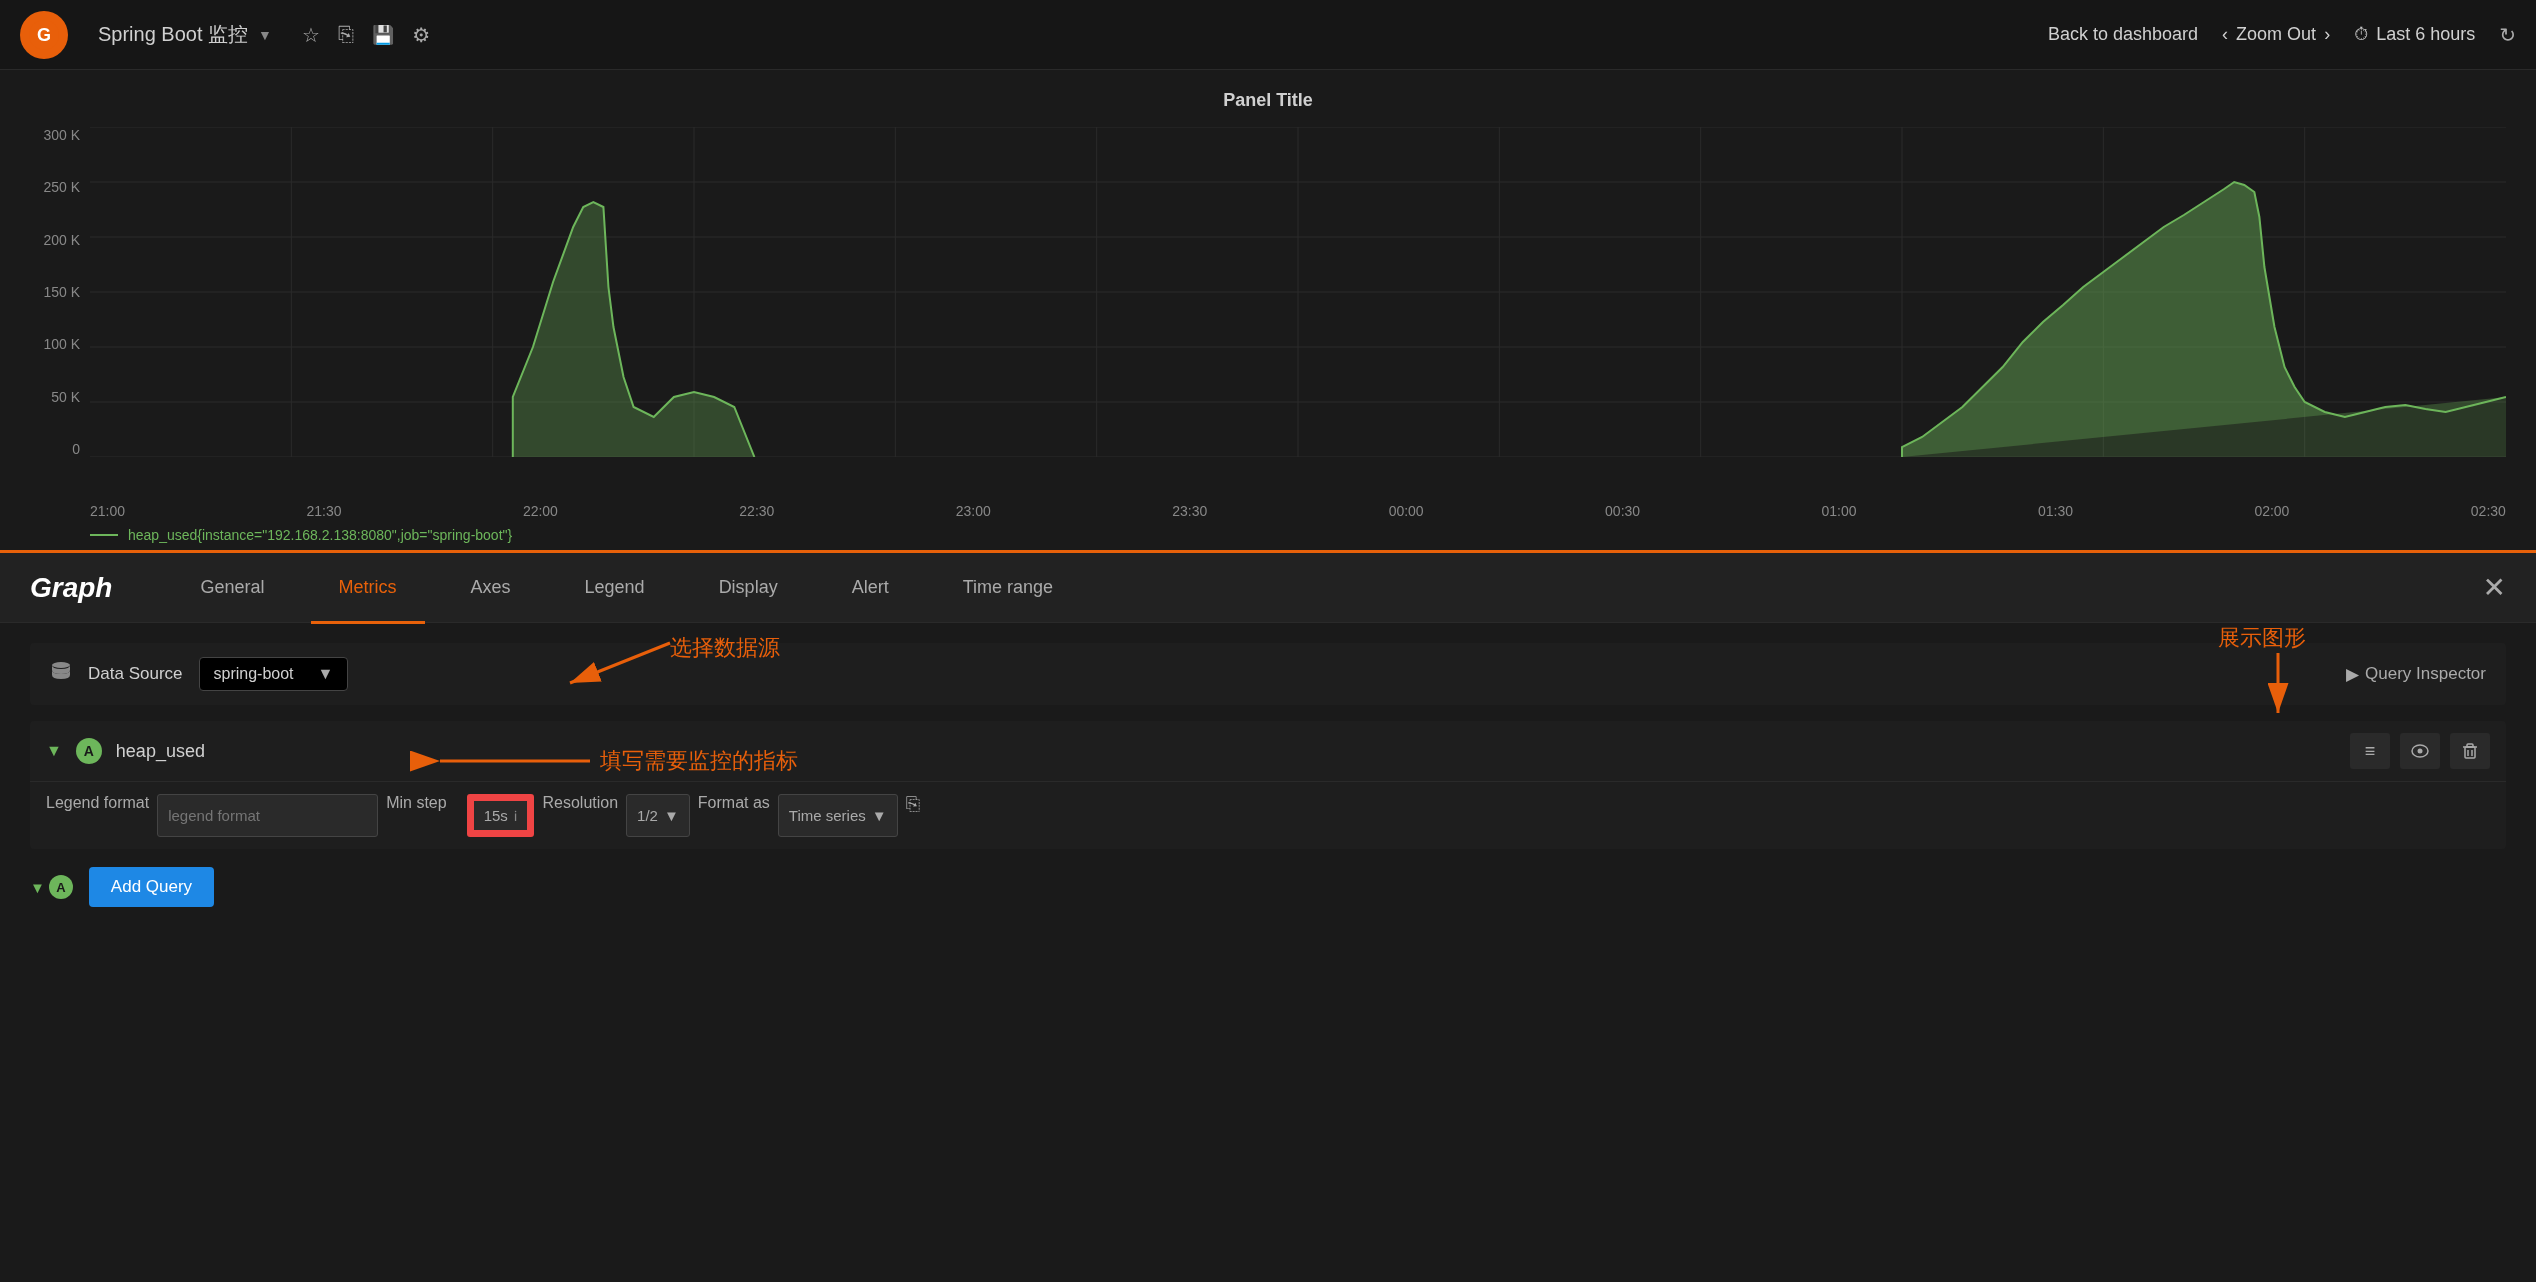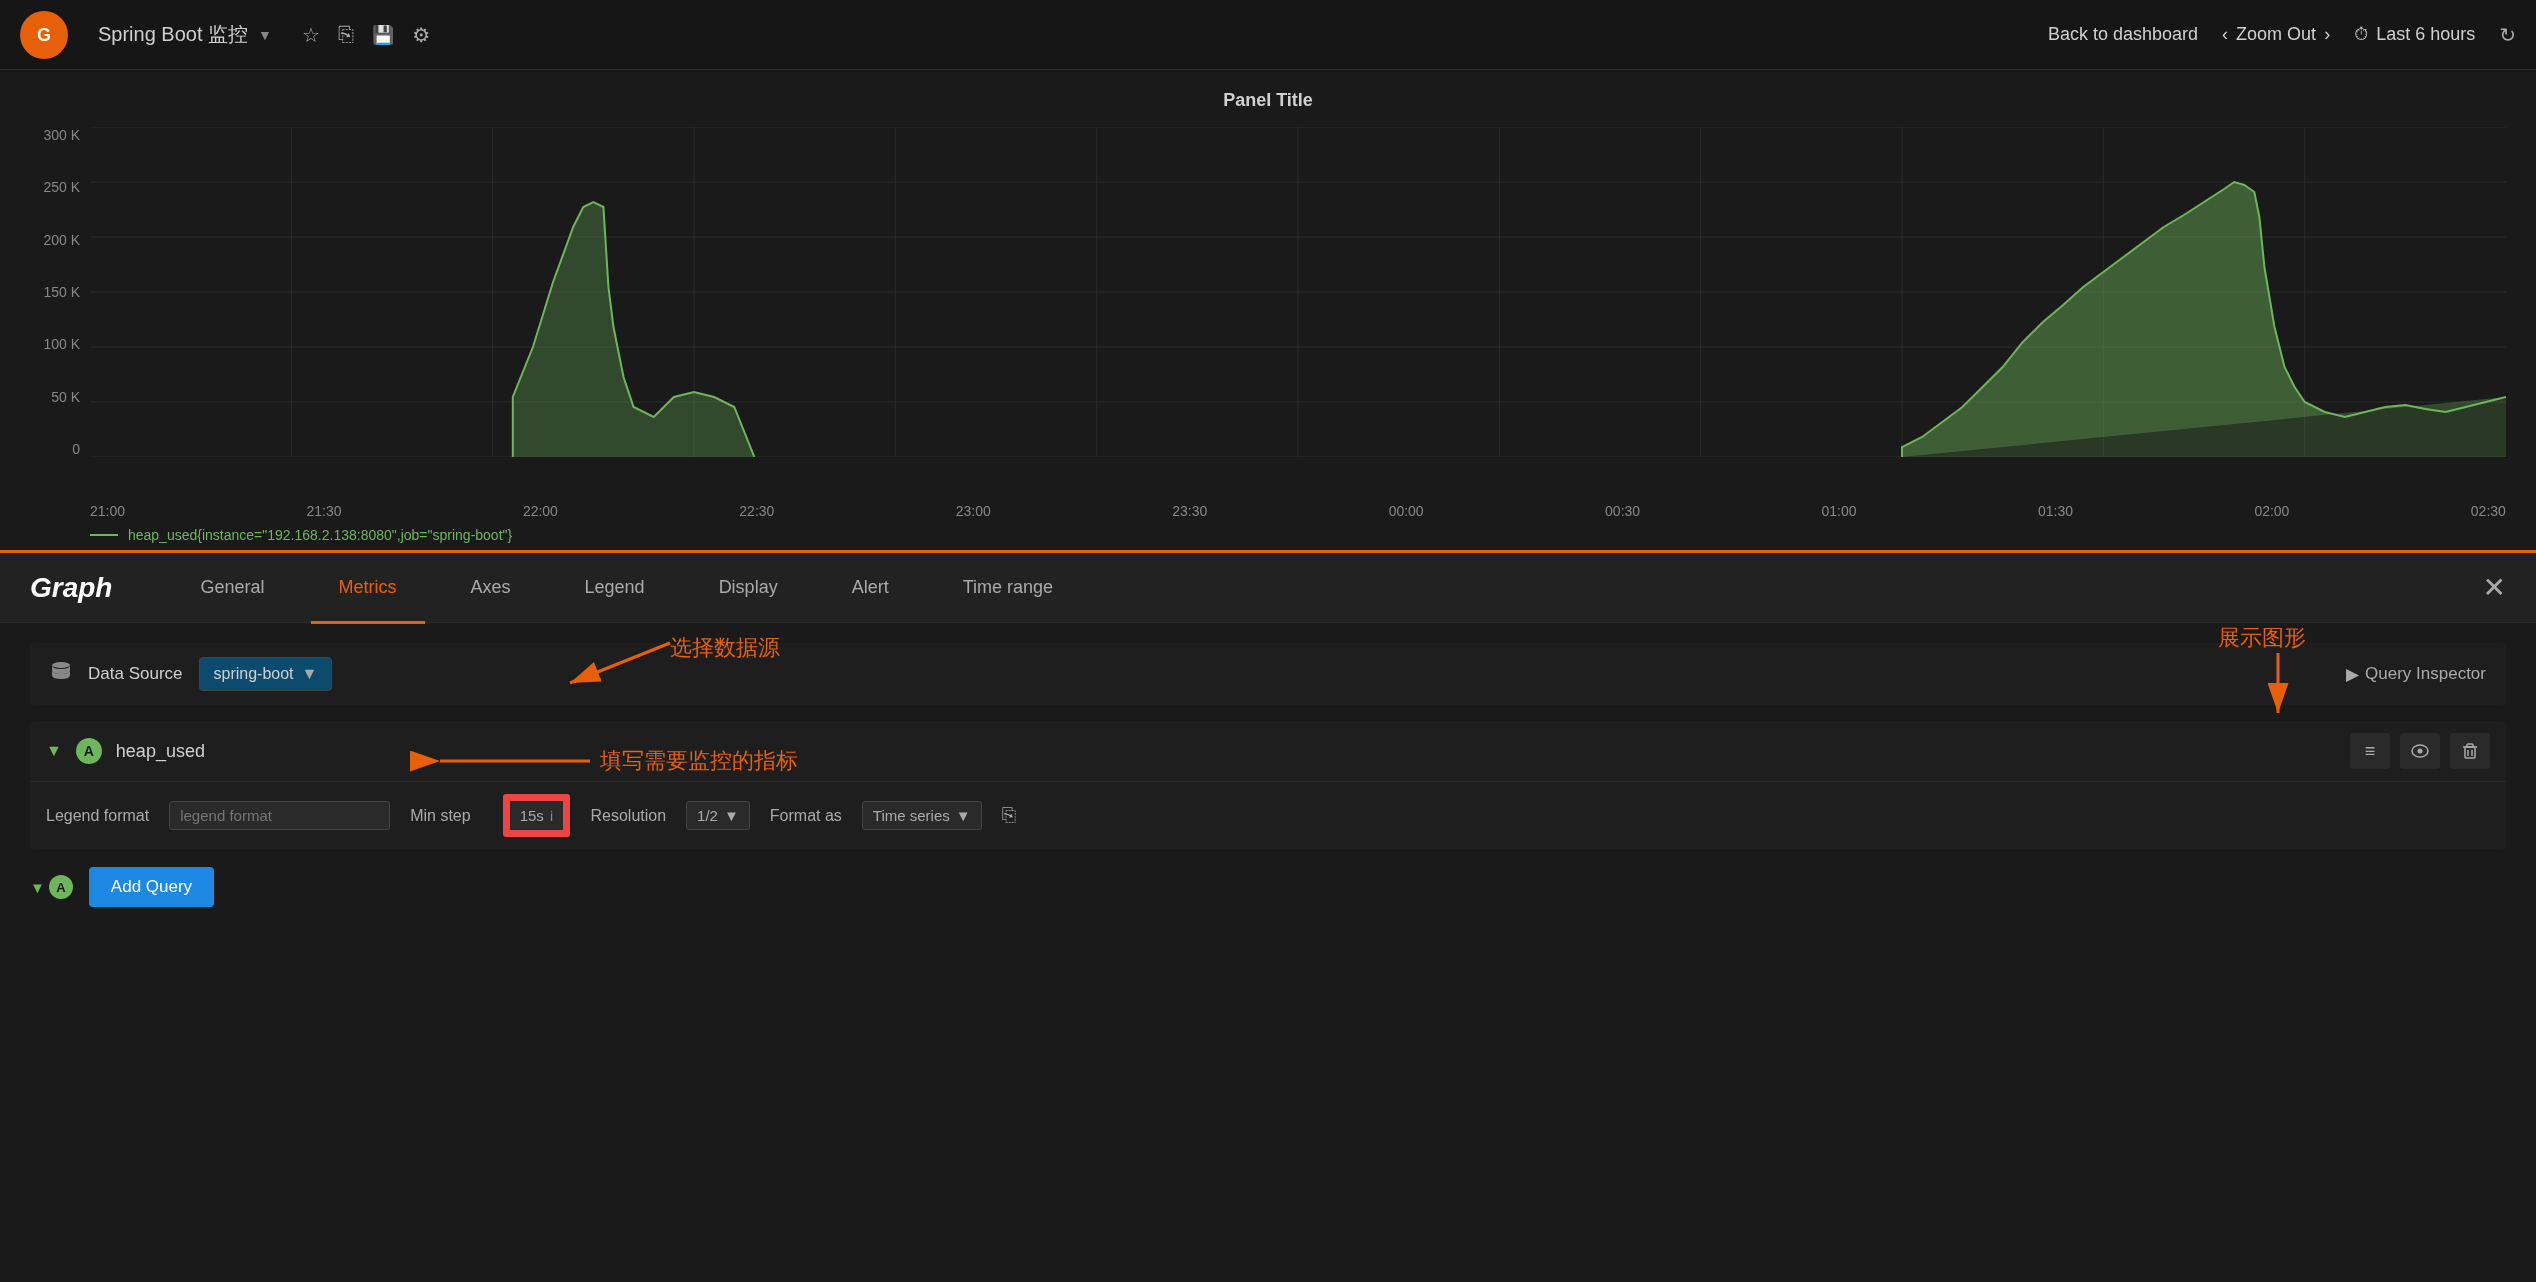--- a/index.html
+++ b/index.html
@@ -177,30 +177,30 @@
     }
     .datasource-icon {
       color: #888;
       font-size: 22px;
     }
     .datasource-label {
       color: #d0d0d0;
       font-size: 17px;
     }
     .datasource-select {
-      background: #0c4a6e;
+      background: #000000;
       border: 1px solid #444;
       border-radius: 4px;
       padding: 7px 14px;
       color: #d0d0d0;
       font-size: 16px;
       cursor: pointer;
       display: flex;
       align-items: center;
-      gap: 8px;
+      gap: 24px;
     }
     .datasource-select .caret { color: #aaa; }
     .query-inspector-btn {
       margin-left: auto;
       display: flex;
       align-items: center;
       gap: 6px;
       color: #aaa;
       font-size: 17px;
       cursor: pointer;
@@ -252,22 +252,21 @@
       border-radius: 3px;
       color: #aaa;
       width: 40px; height: 36px;
       display: flex; align-items: center; justify-content: center;
       cursor: pointer;
       font-size: 18px;
     }
 
     .query-options-row {
       display: flex;
-      align-items: center;
-      gap: 20px;
+      gap: 8px;
       padding: 12px 16px;
       font-size: 16px;
       color: #aaa;
       flex-wrap: wrap;
     }
     .opt-label { color: #aaa; }
     .opt-input {
       background: #2a2a2a;
       border: 1px solid #444;
       border-radius: 3px;

